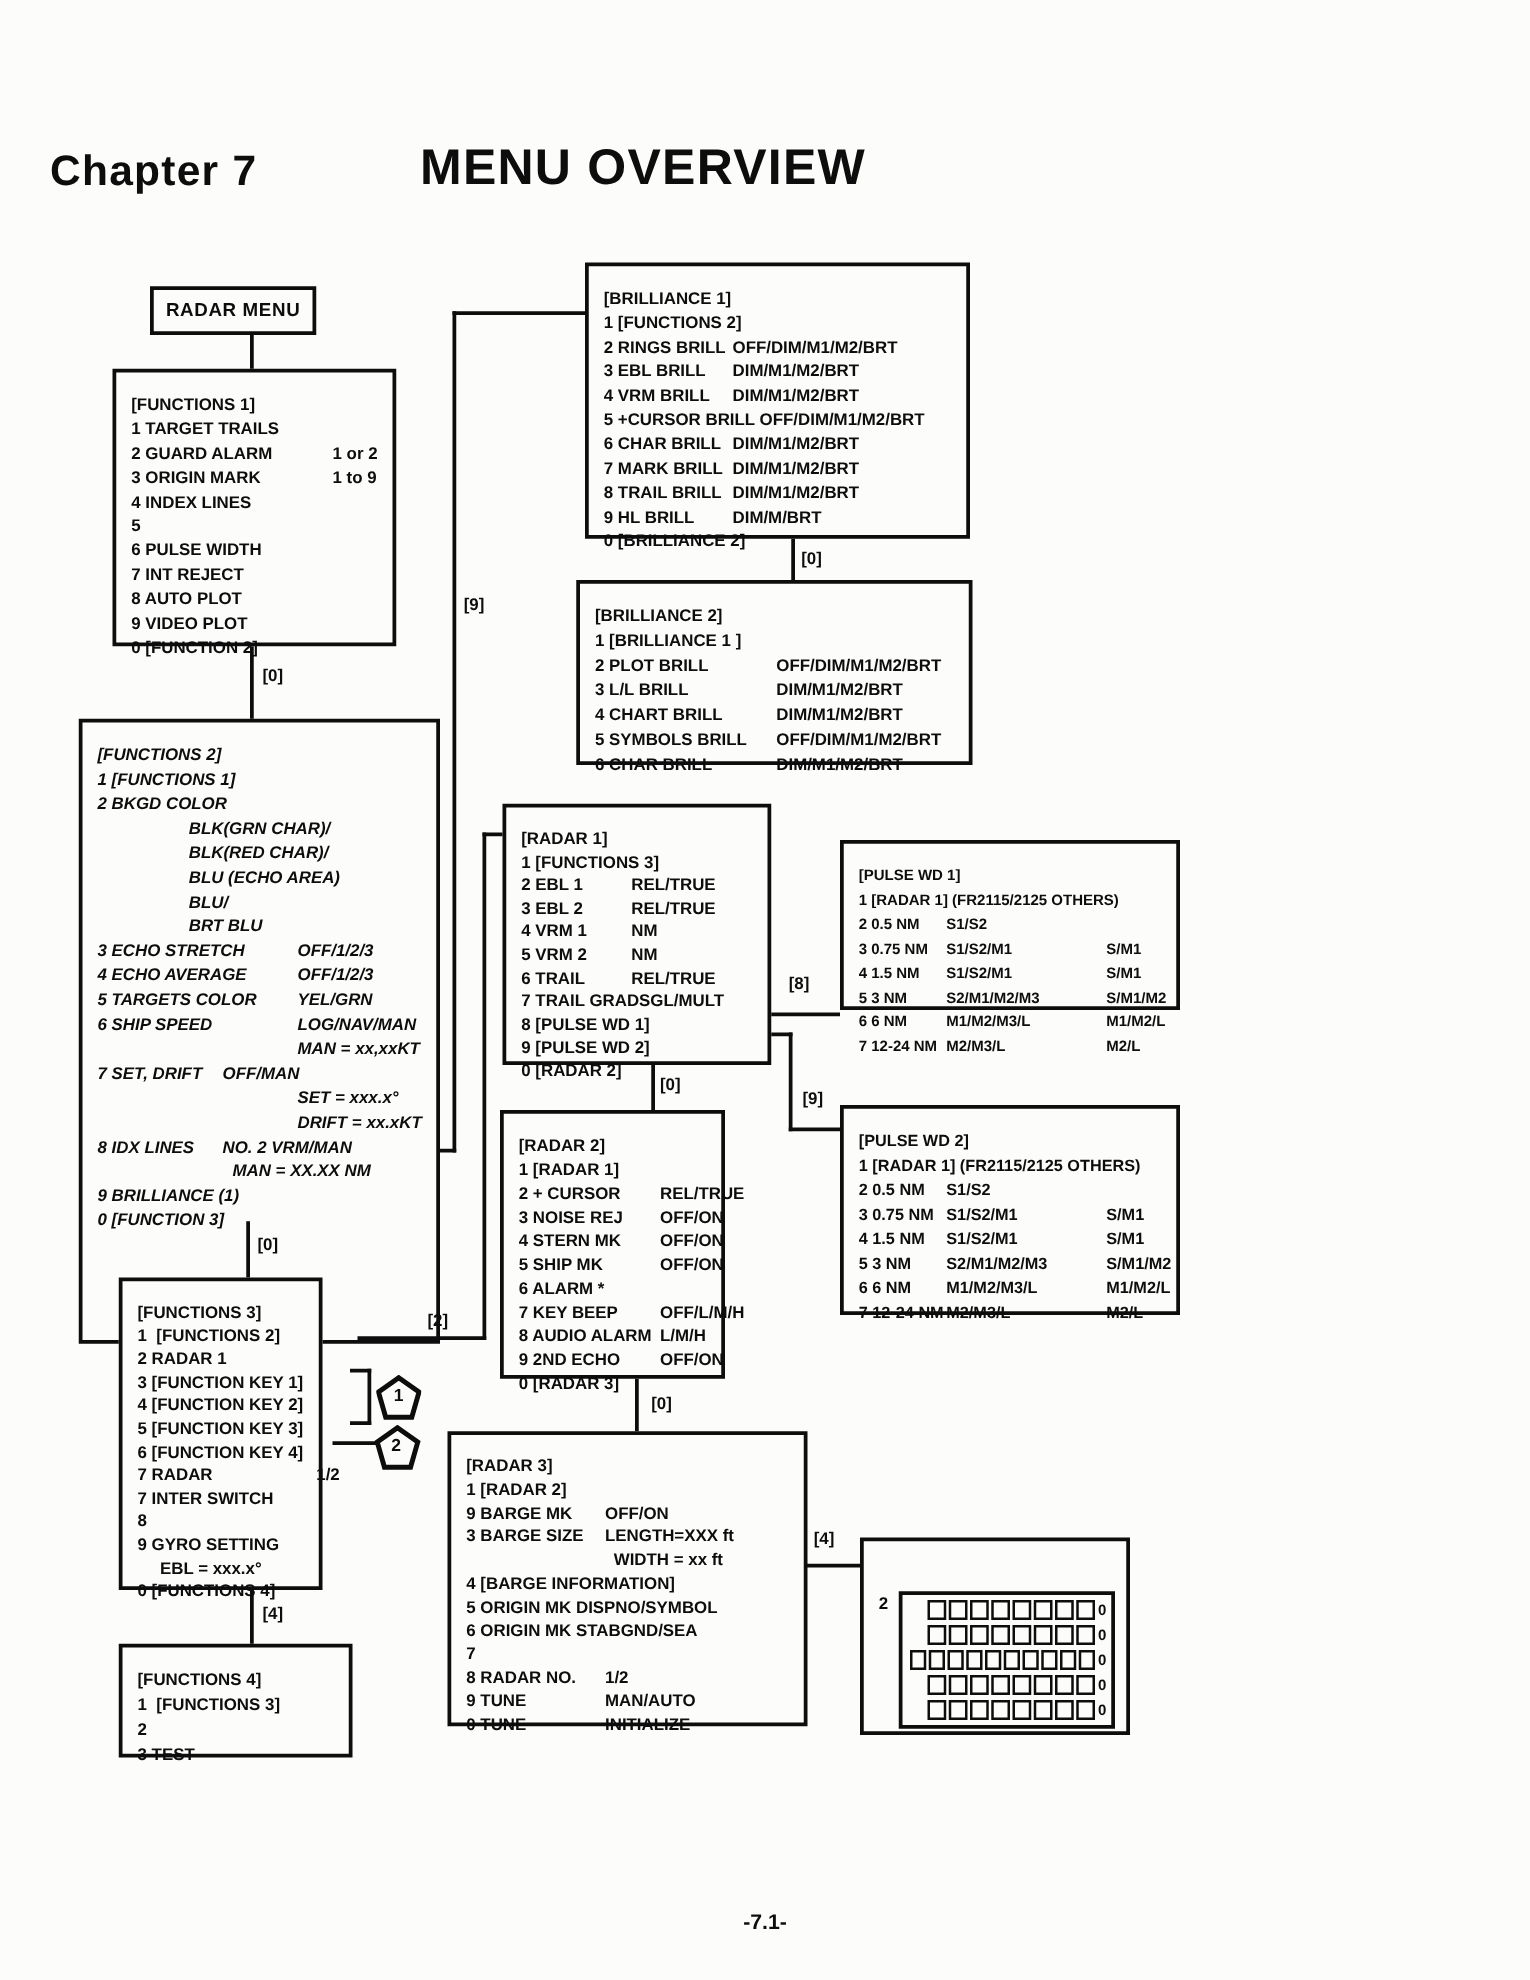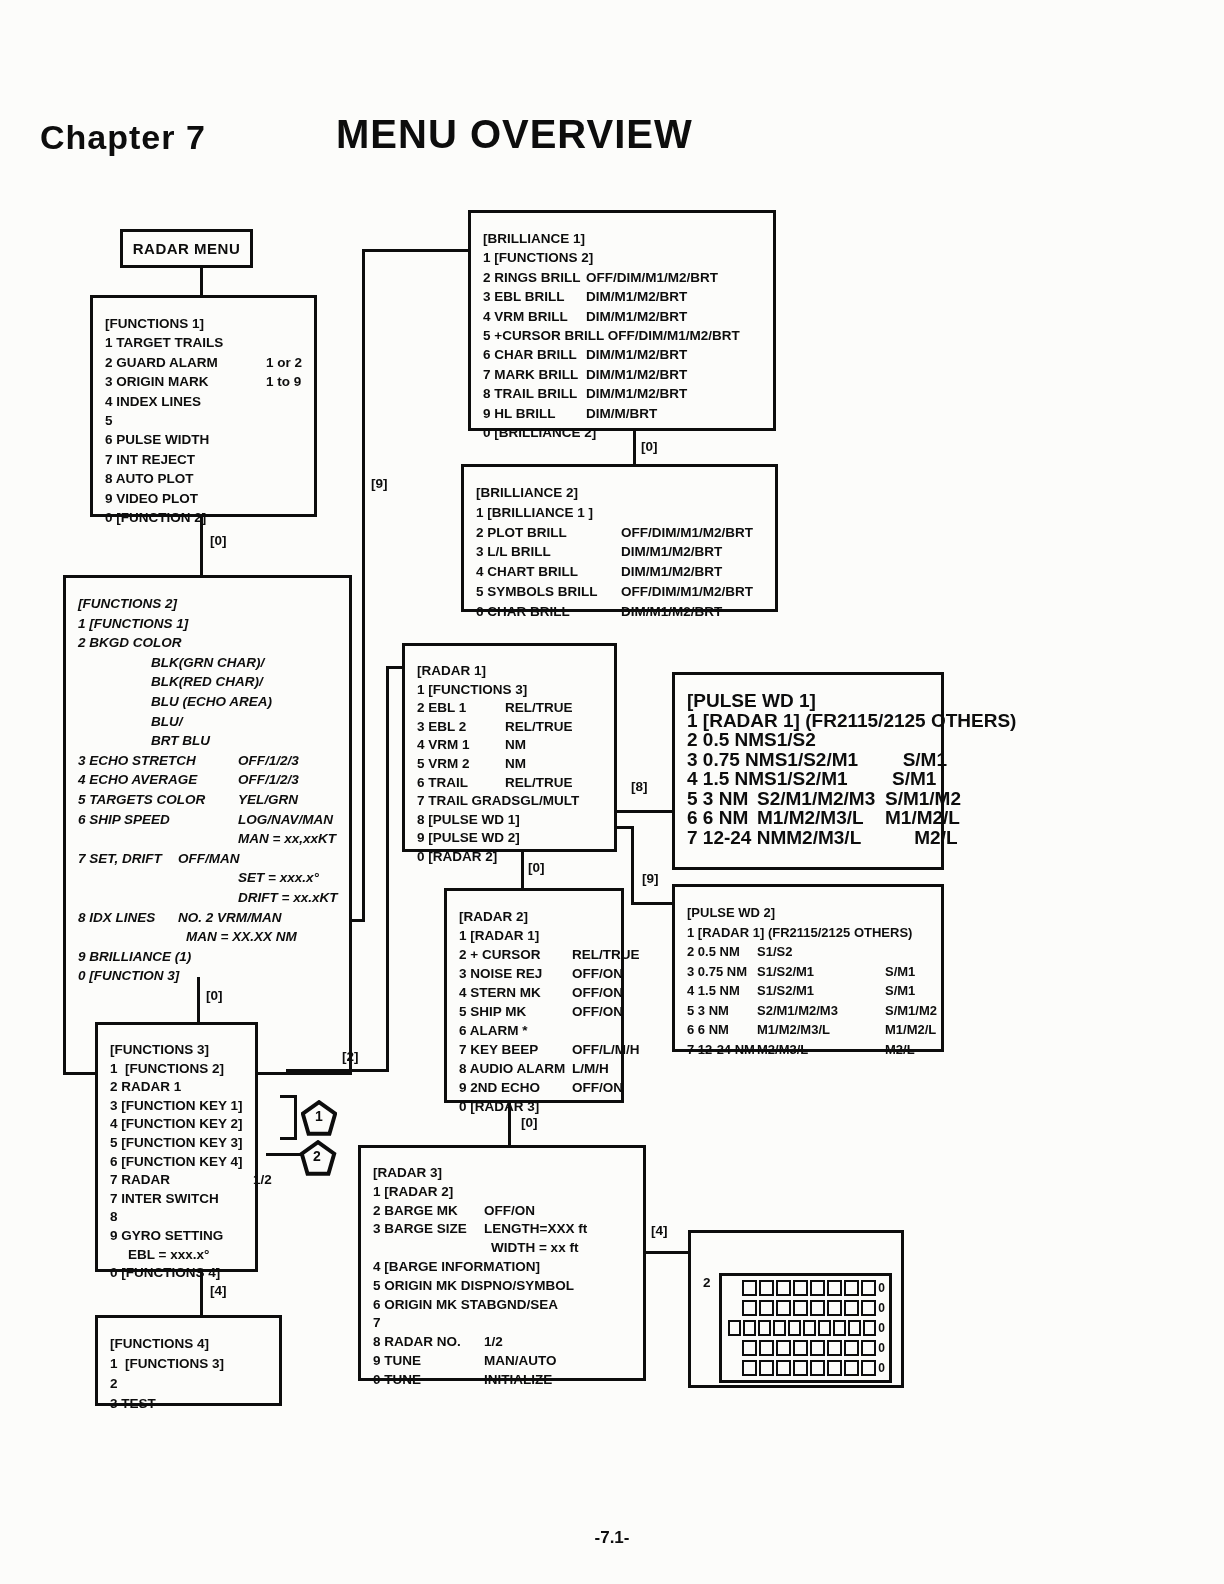--- a/index.html
+++ b/index.html
@@ -120,32 +120,32 @@
       <div class="row"><span class="t">3 EBL 2</span><span class="v">REL/TRUE</span></div>
       <div class="row"><span class="t">4 VRM 1</span><span class="v">NM</span></div>
       <div class="row"><span class="t">5 VRM 2</span><span class="v">NM</span></div>
       <div class="row"><span class="t">6 TRAIL</span><span class="v">REL/TRUE</span></div>
       <div class="row"><span class="t">7 TRAIL GRAD</span><span class="v">SGL/MULT</span></div>
       <div class="row"><span class="t">8 [PULSE WD 1]</span></div>
       <div class="row"><span class="t">9 [PULSE WD 2]</span></div>
       <div class="row"><span class="t">0 [RADAR 2]</span></div>
     </div>
 
-  <div class="box" style="left:672px;top:672px;width:272px;height:198px;--tab:70px;--vw:128px;--lh:19.5px;font-size:19px;">
+  <div class="box" style="left:672px;top:672px;width:272px;height:136px;--tab:70px;--vw:128px;--lh:19.5px;font-size:12px;">
       <div class="row title"><span class="t">[PULSE WD 1]</span></div>
       <div class="row"><span class="t">1 [RADAR 1] (FR2115/2125 OTHERS)</span></div>
       <div class="row"><span class="t">2 0.5 NM</span><span class="v">S1/S2</span></div>
       <div class="row"><span class="t">3 0.75 NM</span><span class="v">S1/S2/M1</span><span class="v2">S/M1</span></div>
       <div class="row"><span class="t">4 1.5 NM</span><span class="v">S1/S2/M1</span><span class="v2">S/M1</span></div>
       <div class="row"><span class="t">5 3 NM</span><span class="v">S2/M1/M2/M3</span><span class="v2">S/M1/M2</span></div>
       <div class="row"><span class="t">6 6 NM</span><span class="v">M1/M2/M3/L</span><span class="v2">M1/M2/L</span></div>
       <div class="row"><span class="t">7 12-24 NM</span><span class="v">M2/M3/L</span><span class="v2">M2/L</span></div>
     </div>
 
-  <div class="box" style="left:400px;top:888px;width:180px;height:215px;margin-left:44px;--tab:113px;--lh:19px;">
+  <div class="box" style="left:400px;top:888px;width:180px;height:215px;--tab:113px;--lh:19px;">
       <div class="row title"><span class="t">[RADAR 2]</span></div>
       <div class="row"><span class="t">1 [RADAR 1]</span></div>
       <div class="row"><span class="t">2 + CURSOR</span><span class="v">REL/TRUE</span></div>
       <div class="row"><span class="t">3 NOISE REJ</span><span class="v">OFF/ON</span></div>
       <div class="row"><span class="t">4 STERN MK</span><span class="v">OFF/ON</span></div>
       <div class="row"><span class="t">5 SHIP MK</span><span class="v">OFF/ON</span></div>
       <div class="row"><span class="t">6 ALARM *</span></div>
       <div class="row"><span class="t">7 KEY BEEP</span><span class="v">OFF/L/M/H</span></div>
       <div class="row"><span class="t">8 AUDIO ALARM</span><span class="v">L/M/H</span></div>
       <div class="row"><span class="t">9 2ND ECHO</span><span class="v">OFF/ON</span></div>
@@ -175,21 +175,21 @@
       <div class="row"><span class="t">7 INTER SWITCH</span></div>
       <div class="row"><span class="t">8</span></div>
       <div class="row"><span class="t">9 GYRO SETTING</span></div>
       <div class="row ind1"><span class="t">EBL = xxx.x°</span></div>
       <div class="row"><span class="t">0 [FUNCTIONS 4]</span></div>
     </div>
 
   <div class="box" style="left:358px;top:1145px;width:288px;height:236px;--tab:111px;--lh:18.8px;--i2:130px;">
       <div class="row title"><span class="t">[RADAR 3]</span></div>
       <div class="row"><span class="t">1 [RADAR 2]</span></div>
-      <div class="row"><span class="t">2 BARGE MK</span><span class="v">OFF/ON</span></div>
+      <div class="row"><span class="t">9 BARGE MK</span><span class="v">OFF/ON</span></div>
       <div class="row"><span class="t">3 BARGE SIZE</span><span class="v">LENGTH=XXX ft</span></div>
       <div class="row ind2"><span class="t">WIDTH = xx ft</span></div>
       <div class="row"><span class="t">4 [BARGE INFORMATION]</span></div>
       <div class="row"><span class="t">5 ORIGIN MK DISP</span><span class="v">NO/SYMBOL</span></div>
       <div class="row"><span class="t">6 ORIGIN MK STAB</span><span class="v">GND/SEA</span></div>
       <div class="row"><span class="t">7</span></div>
       <div class="row"><span class="t">8 RADAR NO.</span><span class="v">1/2</span></div>
       <div class="row"><span class="t">9 TUNE</span><span class="v">MAN/AUTO</span></div>
       <div class="row"><span class="t">0 TUNE</span><span class="v">INITIALIZE</span></div>
     </div>

